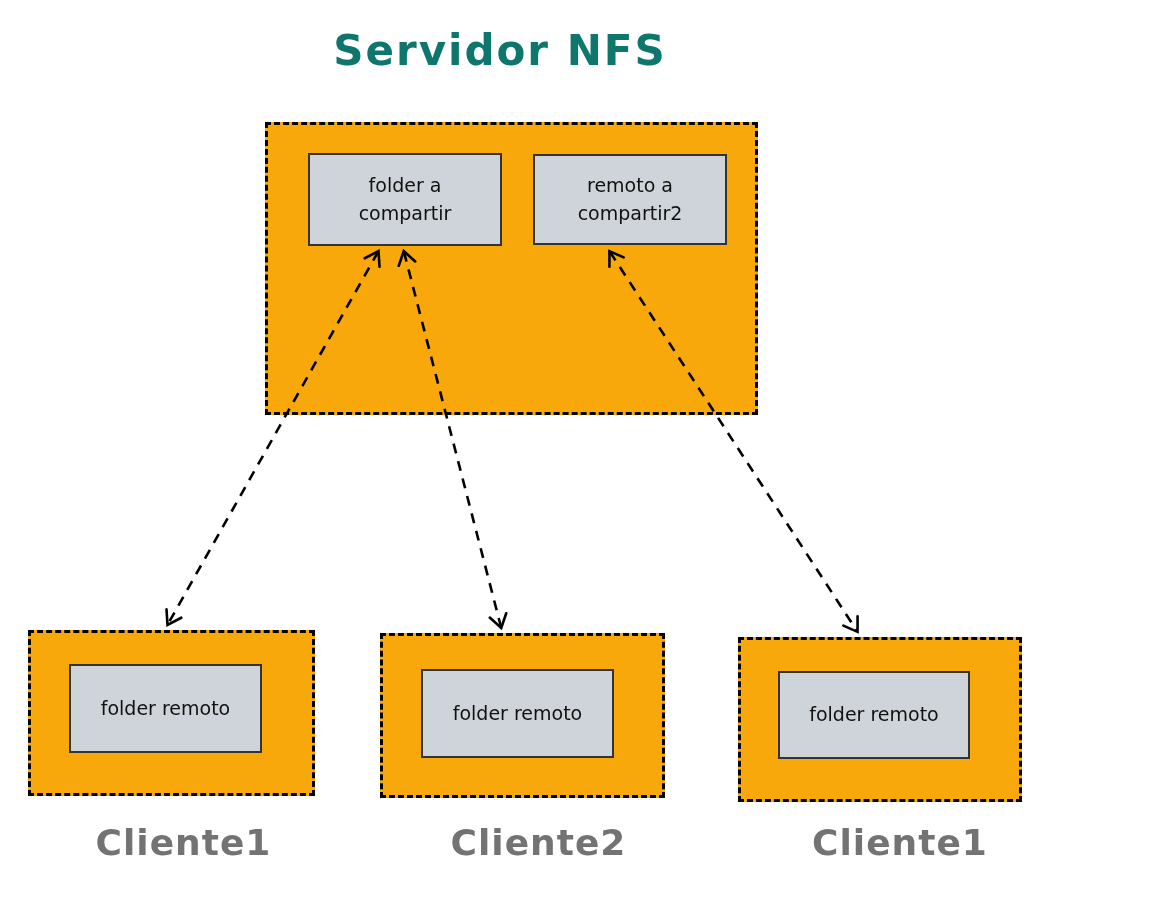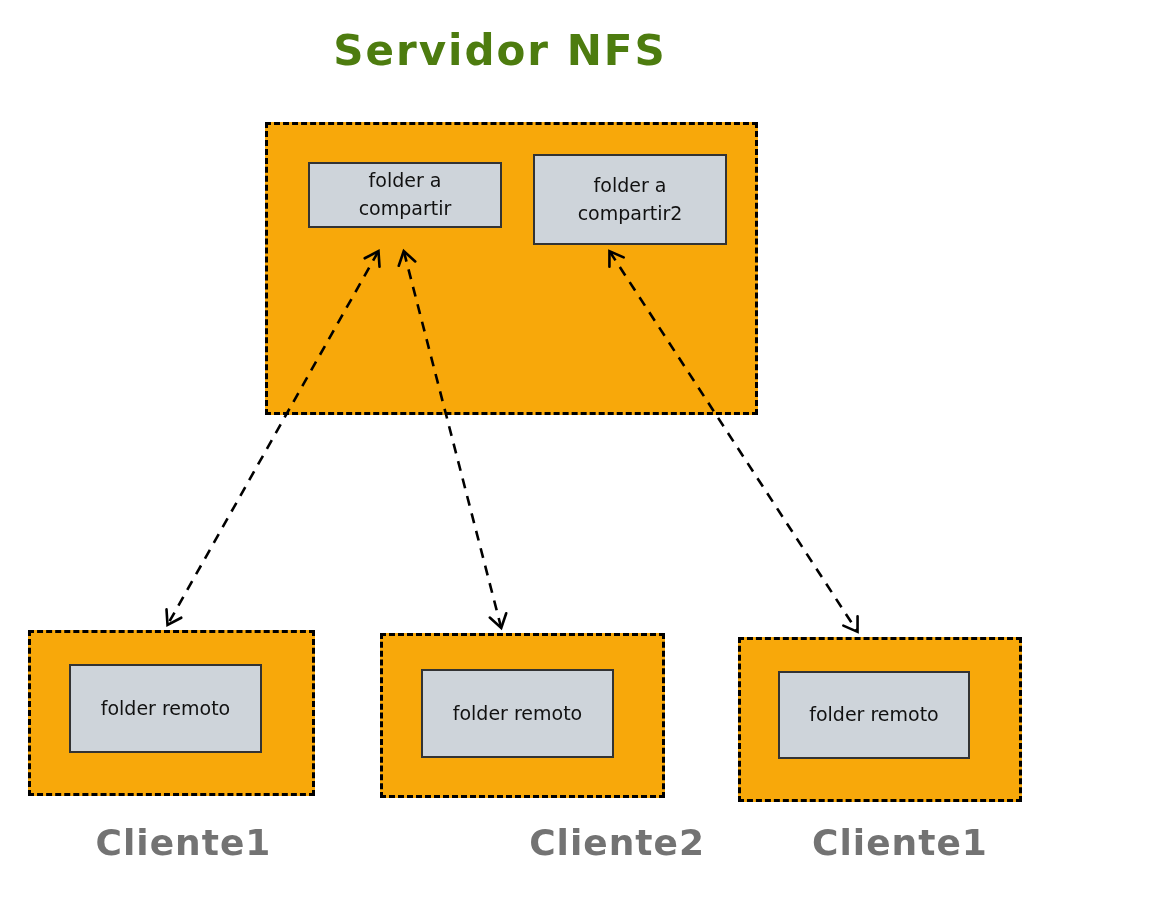--- a/index.html
+++ b/index.html
@@ -18,21 +18,21 @@
   }
   .title {
     position: absolute;
     left: 240px;
     top: 26px;
     width: 520px;
     text-align: center;
     font-size: 42px;
     font-weight: 600;
     letter-spacing: 2px;
-    color: #4d7c0f;
+    color: #0f766e;
   }
   .dashed-box {
     position: absolute;
     background: var(--box-fill, #f8a80a);
     border: 3px dashed #000000;
     box-sizing: border-box;
   }
   .server-box {
     left: 265px;
     top: 122px;
@@ -46,41 +46,41 @@
     box-sizing: border-box;
     display: flex;
     align-items: center;
     justify-content: center;
     text-align: center;
     font-size: 19px;
     line-height: 1.45;
     color: #111111;
     padding: 4px 14px;
   }
-  .folder-share-1 { left: 40px;  top: 37px; width: 194px; height: 66px; }
+  .folder-share-1 { left: 40px;  top: 28px; width: 194px; height: 93px; }
   .folder-share-2 { left: 265px; top: 29px; width: 194px; height: 91px; }
 
   .client-1 { left: 28px;  top: 630px; width: 287px; height: 166px; }
   .client-2 { left: 380px; top: 633px; width: 285px; height: 165px; }
   .client-3 { left: 738px; top: 637px; width: 284px; height: 165px; }
 
   .folder-remote-1 { left: 38px; top: 31px; width: 193px; height: 89px; }
   .folder-remote-2 { left: 38px; top: 33px; width: 193px; height: 89px; }
   .folder-remote-3 { left: 37px; top: 31px; width: 192px; height: 88px; }
 
   .client-label {
     position: absolute;
     text-align: center;
     font-size: 36px;
     font-weight: 600;
     letter-spacing: 1px;
     color: #737373;
   }
   .client-label-1 { left: 40px;  top: 822px; width: 287px; }
-  .client-label-2 { left: 420px; top: 822px; width: 285px; text-align: right; }
+  .client-label-2 { left: 396px; top: 822px; width: 285px; }
   .client-label-3 { left: 758px; top: 822px; width: 284px; }
 
   svg.arrows {
     position: absolute;
     left: 0;
     top: 0;
     pointer-events: none;
   }
   .arrow-line {
     stroke: #000000;
@@ -94,21 +94,21 @@
 
 <div class="canvas">
 
   <div class="title">Servidor NFS</div>
 
   <div class="dashed-box server-box">
     <div class="folder folder-share-1">
       <span>folder a compartir</span>
     </div>
     <div class="folder folder-share-2">
-      <span>folder a compartir2</span>
+      <span>remoto a compartir2</span>
     </div>
   </div>
 
   <svg class="arrows" width="1152" height="898" viewBox="0 0 1152 898">
     <defs>
       <marker id="ah" viewBox="-16 -12 20 24" refX="-1" refY="0" markerWidth="20" markerHeight="24" markerUnits="userSpaceOnUse" orient="auto-start-reverse">
         <path d="M -13 -8.5 L 0 0 L -13 8.5" fill="none" stroke="#000000" stroke-width="2.6" stroke-dasharray="none" stroke-linecap="round"></path>
       </marker>
     </defs>
     <line class="arrow-line" x1="378" y1="252" x2="168" y2="624" marker-start="url(#ah)" marker-end="url(#ah)"></line>

